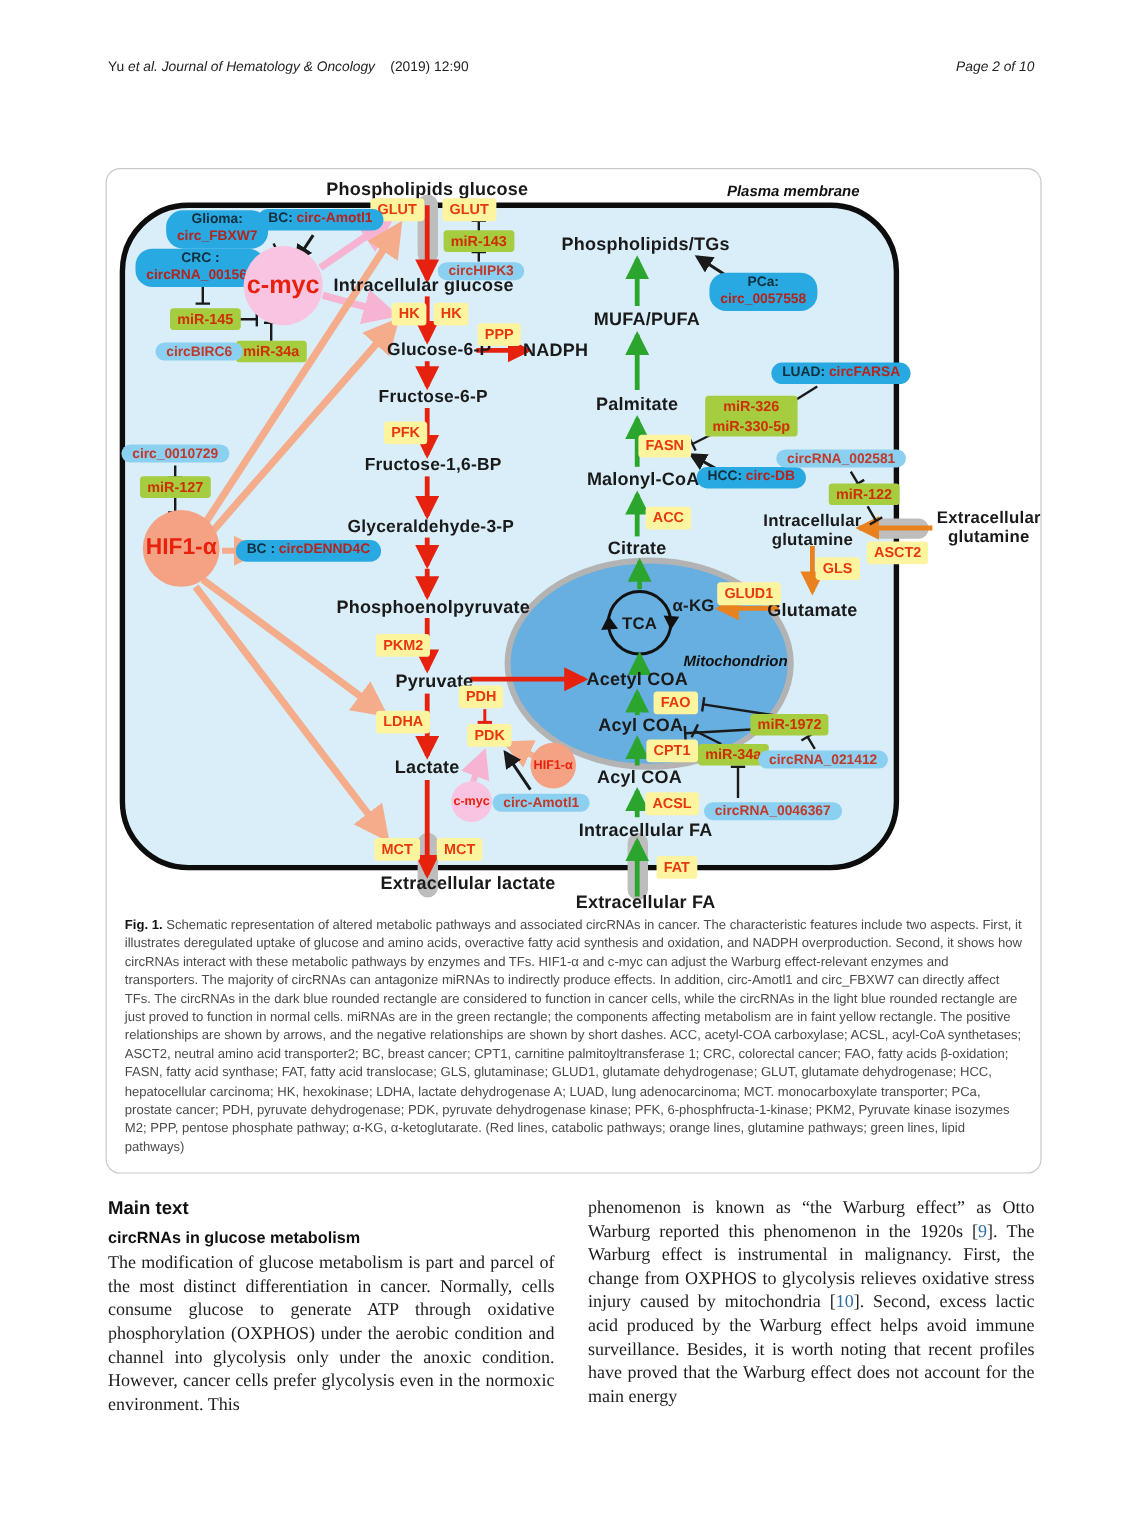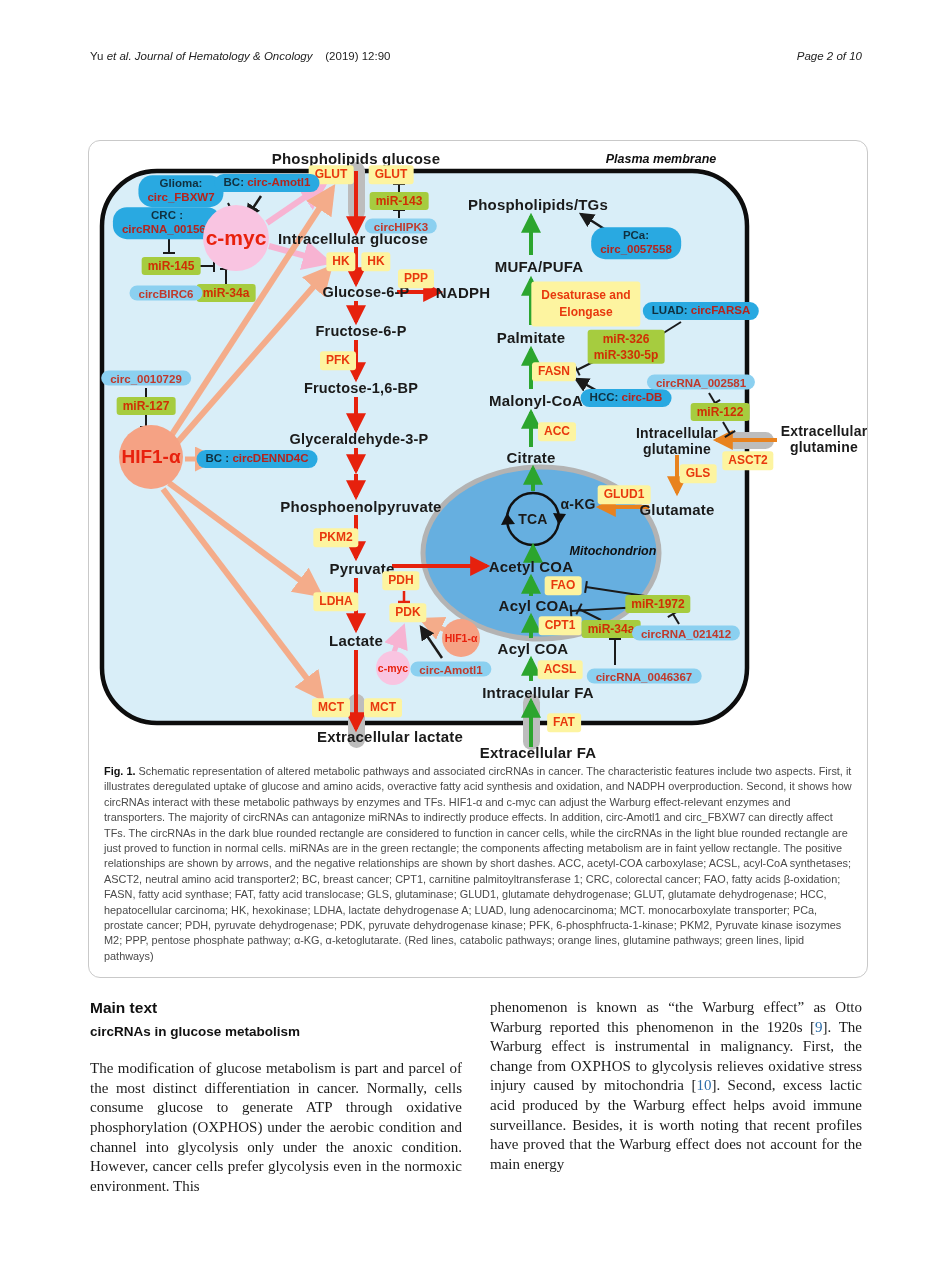--- a/index.html
+++ b/index.html
@@ -40,21 +40,21 @@
                  font-size:10.9px; line-height:15.4px; color:#4a4a4a; text-align:left; }
   .fig-caption b { color:#111; }
 
   
   .main-text { position:absolute; left:90px; top:998px; width:772px; }
   .col { position:absolute; top:0; width:372px; font-family:"Liberation Serif", serif;
          font-size:15px; line-height:19.6px; text-align:justify; color:#1c1c1c; }
   .col-left  { left:0; }
   .col-right { left:400px; }
   h2.mt { font-family:"Liberation Sans", sans-serif; font-size:15.5px; font-weight:bold; color:#111; margin-bottom:4px;}
-  h3.mt { font-family:"Liberation Sans", sans-serif; font-size:13.5px; font-weight:bold; color:#111; margin-bottom:18px;}
+  h3.mt { font-family:"Liberation Sans", sans-serif; font-size:13.5px; font-weight:bold; color:#111; margin-bottom:3px;}
   .ref { color:#2d6da8; }
 </style>
 </head>
 <body>
 
 <div class="pg-header">
   <span>Yu </span><span class="ital">et al. Journal of Hematology &amp; Oncology</span><span> &nbsp;&nbsp; (2019) 12:90</span>
   <span class="right">Page 2 of 10</span>
 </div>
 
@@ -316,21 +316,20 @@
       <div class="node enz" style="left: 252px; top: 121px;">HK</div>
       <div class="node enz" style="left: 287px; top: 121px;">HK</div>
       <div class="node enz" style="left: 327px; top: 138px;">PPP</div>
       <div class="node enz" style="left: 249px; top: 220px;">PFK</div>
       <div class="node enz" style="left: 247px; top: 397px;">PKM2</div>
       <div class="node enz" style="left: 247px; top: 461px;">LDHA</div>
       <div class="node enz" style="left: 312px; top: 440px;">PDH</div>
       <div class="node enz" style="left: 319px; top: 472px;">PDK</div>
       <div class="node enz" style="left: 242px; top: 567px;">MCT</div>
       <div class="node enz" style="left: 294px; top: 567px;">MCT</div>
-      <div class="node enz" style="left: 497px; top: 163px; padding: 5px 10px;">Desaturase and<br>Elongase</div>
       <div class="node enz" style="left: 465px; top: 231px;">FASN</div>
       <div class="node enz" style="left: 468px; top: 291px;">ACC</div>
       <div class="node enz" style="left: 659px; top: 320px;">ASCT2</div>
       <div class="node enz" style="left: 609px; top: 333px;">GLS</div>
       <div class="node enz" style="left: 535px; top: 354px;">GLUD1</div>
       <div class="node enz" style="left: 474px; top: 445px;">FAO</div>
       <div class="node enz" style="left: 471px; top: 485px;">CPT1</div>
       <div class="node enz" style="left: 471px; top: 529px;">ACSL</div>
       <div class="node enz" style="left: 475px; top: 582px;">FAT</div>
       <div class="node mir" style="left: 310px; top: 60px;">miR-143</div>

